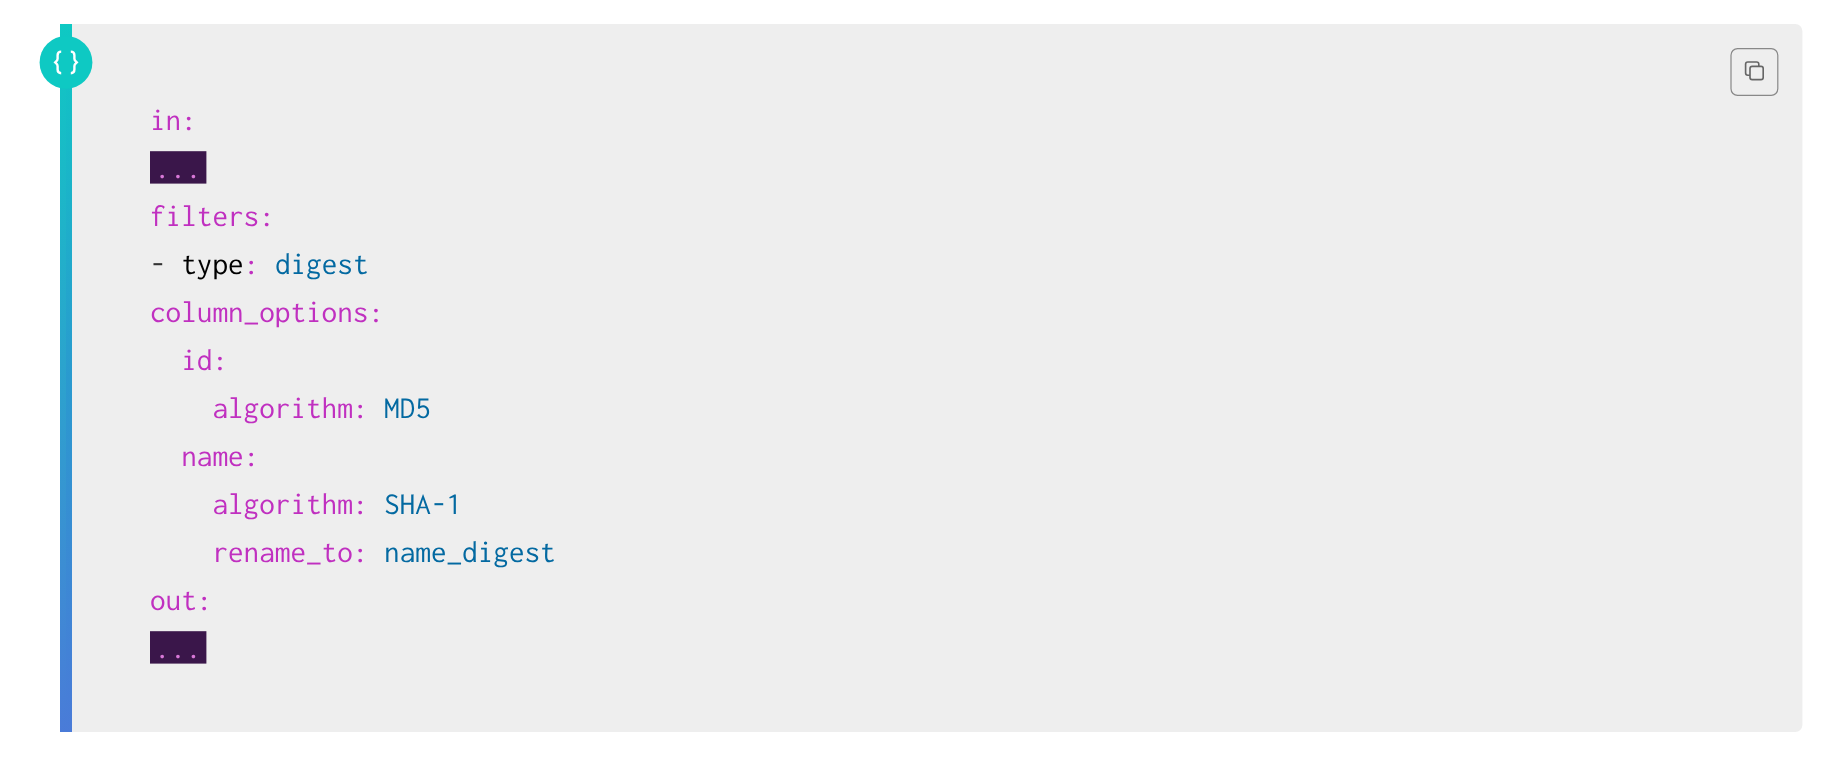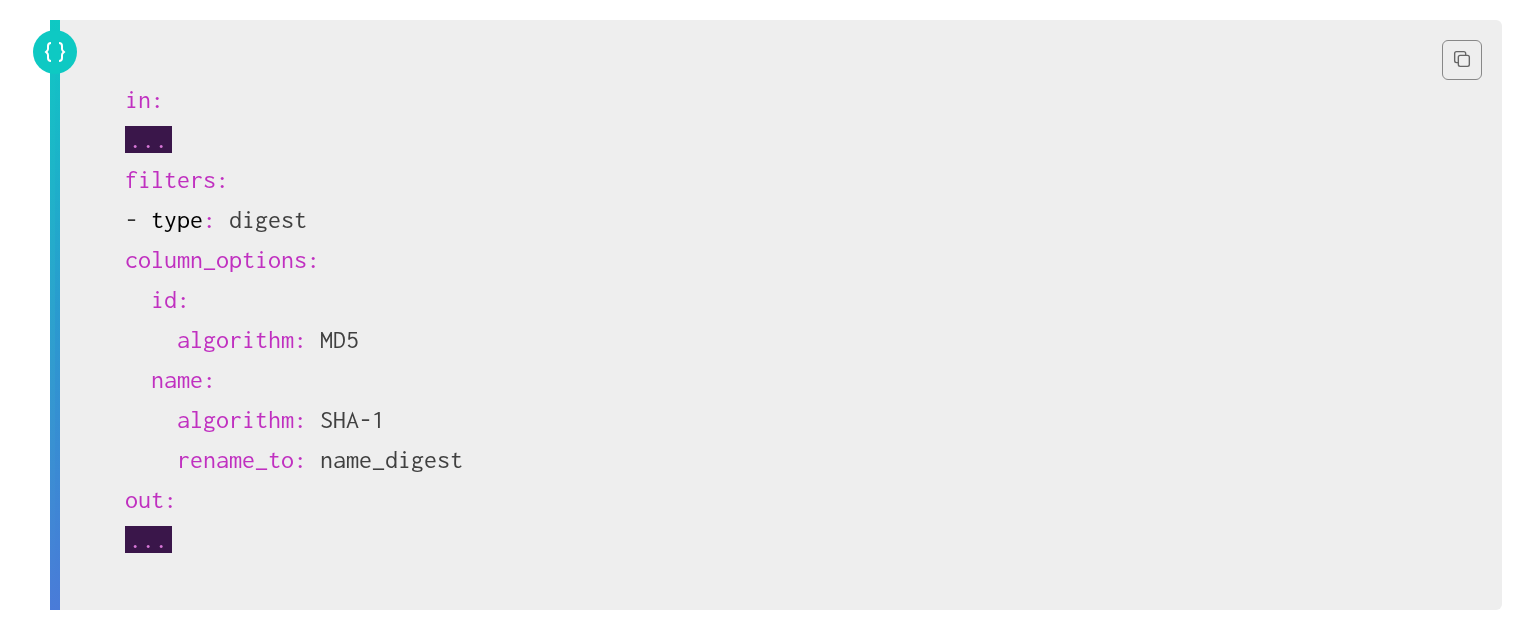--- a/index.html
+++ b/index.html
@@ -86,21 +86,21 @@
     .tok-colon {
       color: #c030c0;
     }
     .tok-punct {
       color: #333333;
     }
     .tok-type {
       color: #000000;
     }
     .tok-value {
-      color: #404040;
+      color: #0369a1;
     }
     .tok-ellipsis {
       background: #3a164a;
       color: #d878d8;
       padding: 0 4px;
     }
     .wrapper {
       position: relative;
     }
   </style>

